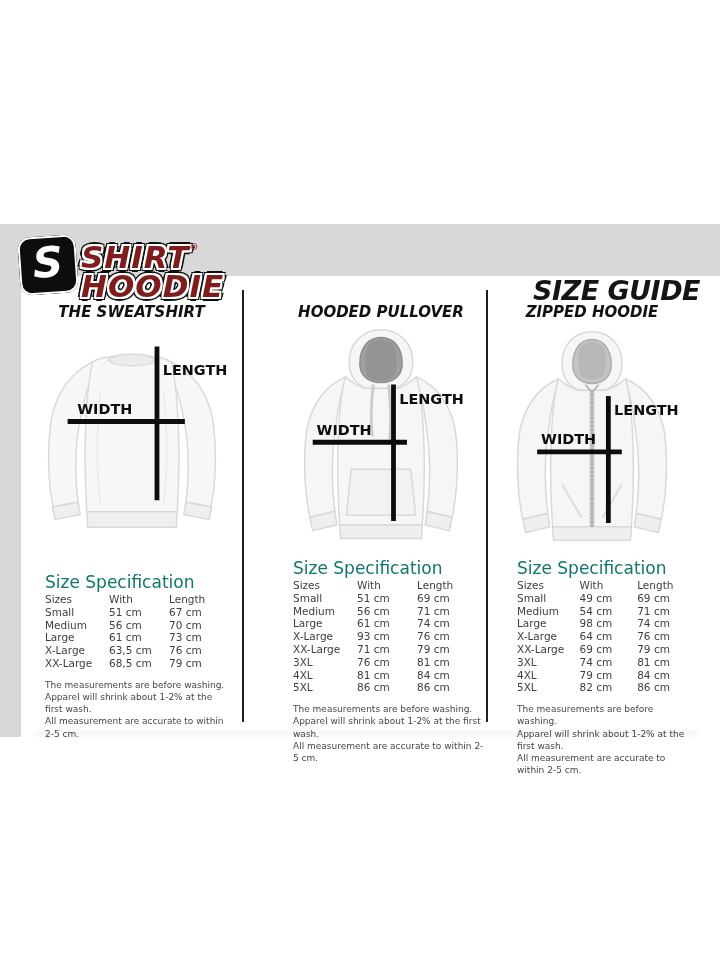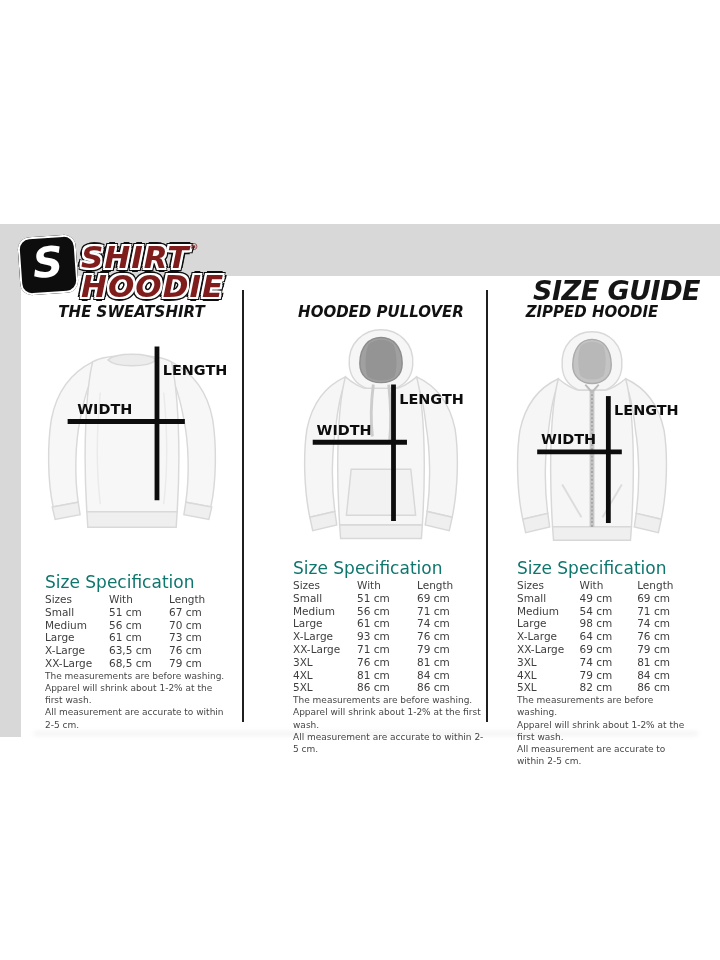--- a/index.html
+++ b/index.html
@@ -51,21 +51,21 @@
   .col2 .spec{padding:0 14px 0 33px;}
   .col3 .spec{padding:0 10px 0 29px;}
 
   .spec-title{font-size:17px;font-weight:normal;line-height:15px;color:#0f766e;margin-bottom:3px;}
   table.sizes{border-collapse:collapse;table-layout:fixed;}
   table.sizes th,table.sizes td{font-weight:normal;text-align:left;padding:0;
       font-size:10.5px;line-height:12.8px;color:#3e3e3e;white-space:nowrap;}
   table.sizes col.c-size{width:64px;} table.sizes col.c-width{width:60px;}
   table.sizes col.c-length{width:50px;}
 
-  .disclaimer{font-size:9px;line-height:12.2px;color:#474747;}
+  .disclaimer{margin-top:9px;font-size:9px;line-height:12.2px;color:#474747;}
 
   
   svg text.mlabel{font-family:"DejaVu Sans","Liberation Sans",sans-serif;
       font-size:15px;font-weight:bold;fill:#0d0d0d;}
 
   .page-edge{position:absolute;left:34px;top:731px;width:664px;height:5px;
              background:rgba(0,0,0,0.045);filter:blur(2px);}
 </style>
 </head>
 <body>

